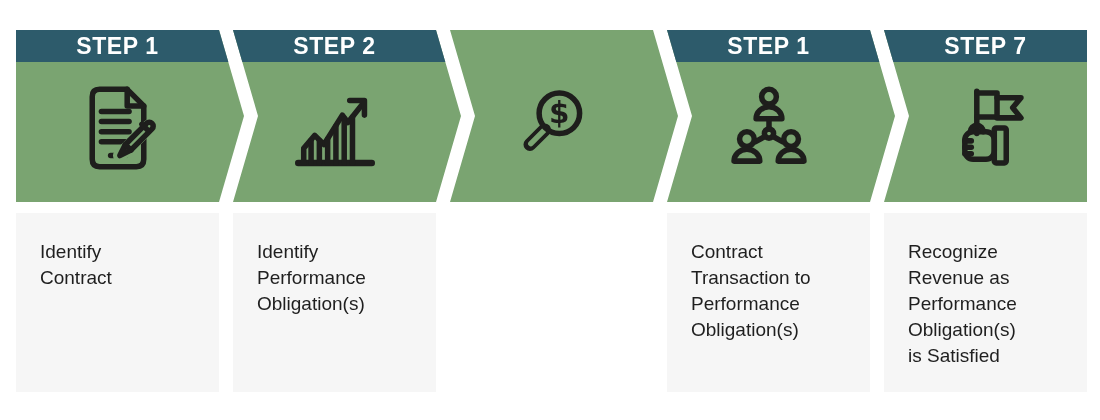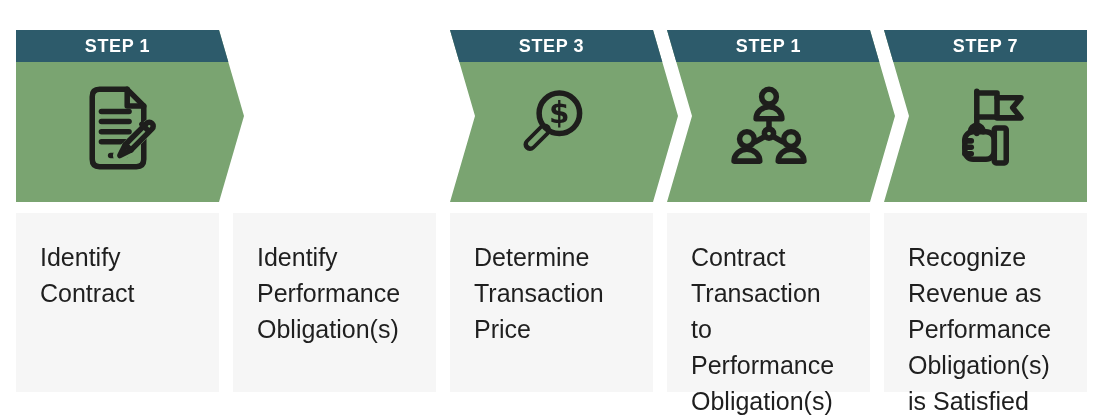--- a/index.html
+++ b/index.html
@@ -13,42 +13,42 @@
   .arrow-fill { position:absolute; inset:0; background:var(--body-green); }
   .clip-first { clip-path:polygon(0 0, 203px 0, 228px 86px, 203px 172px, 0 172px); }
   .clip-mid   { clip-path:polygon(0 0, 203px 0, 228px 86px, 203px 172px, 0 172px, 25px 86px); }
   .clip-last  { clip-path:polygon(0 0, 203px 0, 203px 172px, 0 172px, 25px 86px); }
   .step-header {
     position:absolute; left:0; top:0; width:228px; height:32px;
     background:var(--header-teal);
   }
   .step-label {
     width:203px; text-align:center; line-height:32px; color:var(--label-ink);
-    font-size:18px; font-weight:bold; letter-spacing:0.6px;
+    font-size:23px; font-weight:bold; letter-spacing:0.6px;
   }
   .icon-zone {
     position:absolute; left:0; top:32px; width:203px; height:140px;
     display:flex; align-items:center; justify-content:center; padding-bottom:0;
   }
   .icon-zone svg { display:block; margin-top:-8px; }
   .icon path, .icon circle, .icon rect, .icon polyline, .icon line {
     stroke:var(--icon-ink); fill:none; stroke-width:6;
     stroke-linecap:round; stroke-linejoin:round;
   }
   .icon .thick { stroke-width:7; }
   .icon .halo15 { stroke:var(--body-green); stroke-width:15; }
   .icon .handle-out { stroke-width:14; }
   .icon .handle-in  { stroke:var(--body-green); stroke-width:6; }
   .icon text { fill:var(--icon-ink); stroke:none; font-weight:bold; font-family:"DejaVu Sans", sans-serif; }
   .card {
     position:absolute; top:213px; width:203px; height:179px;
     background:var(--card-bg);
   }
   .desc {
-    padding:26px 24px 0 24px; font-size:25px; line-height:36px;
+    padding:26px 24px 0 24px; font-size:19px; line-height:26px;
     color:var(--desc-ink); white-space:pre-line;
   }
   
   .c1 { left:16px; }  .c2 { left:233px; } .c3 { left:450px; }
   .c4 { left:667px; } .c5 { left:884px; }
 </style>
 </head>
 <body>
 
 <div class="canvas" style="--header-teal: #2d5b6b; --body-green: #7aa471; --icon-ink: #1e1e1c; --card-bg: #f6f6f6; --desc-ink: #1f1f1f; --label-ink: #ffffff;">
@@ -68,26 +68,42 @@
           <path d="M32 65 H58"></path>
         <path d="M42 80 H58"></path>
         <path class="halo15" d="M52 80 L84 48"></path>
         <path d="M52 80 L58 68 L81 45 A4.2 4.2 0 0 1 87 51 L64 74 Z"></path>
         <path d="M58 68 L64 74"></path>
         <path d="M76 46 L82 52"></path>
       </svg>
     </div>
   </div>
 
+  <div class="step-arrow c2">
+    <div class="arrow-fill clip-mid"></div>
+    <div class="step-header clip-mid">
+      <div class="step-label">STEP 2</div>
+    </div>
+    <div class="icon-zone">
+      <svg class="icon" width="92" height="92" viewBox="0 0 100 100">
+        <path class="thick" d="M10 88 H90"></path>
+        <path d="M16 88 L16 72 L28 58 L38 68 L58 36 L64 44 L80 24"></path>
+        <polyline points="66,20 82,20 82,36"></polyline>
+        <path d="M24 88 V64"></path>
+          <path d="M33 88 V64"></path>
+          <path d="M42 88 V62"></path>
+        <path d="M51 88 V48"></path>
+          <path d="M60 88 V40"></path>
+          <path d="M69 88 V38"></path>
+      </svg>
+    </div>
+  </div>
 
   <div class="step-arrow c3">
     <div class="arrow-fill clip-mid"></div>
-    <div class="step-header clip-mid">
-      <div class="step-label">STEP 3</div>
-    </div>
     <div class="icon-zone">
       <svg class="icon" width="92" height="92" viewBox="0 0 100 100">
         <path class="handle-out" d="M42 52 L26 68"></path>
         <path class="handle-in" d="M43 51 L27 67"></path>
         <circle cx="58" cy="34" r="22"></circle>
         <text x="58" y="45" font-size="32" text-anchor="middle">$</text>
       </svg>
     </div>
   </div>
 
@@ -134,25 +150,20 @@
 
   <div class="card c1">
     <div class="desc">Identify
 Contract</div>
   </div>
   <div class="card c2">
     <div class="desc">Identify
 Performance
 Obligation(s)</div>
   </div>
-  <div class="card c3">
-    <div class="desc">Determine
-Transaction
-Price</div>
-  </div>
   <div class="card c4">
     <div class="desc">Contract
 Transaction to
 Performance
 Obligation(s)</div>
   </div>
   <div class="card c5">
     <div class="desc">Recognize
 Revenue as
 Performance

